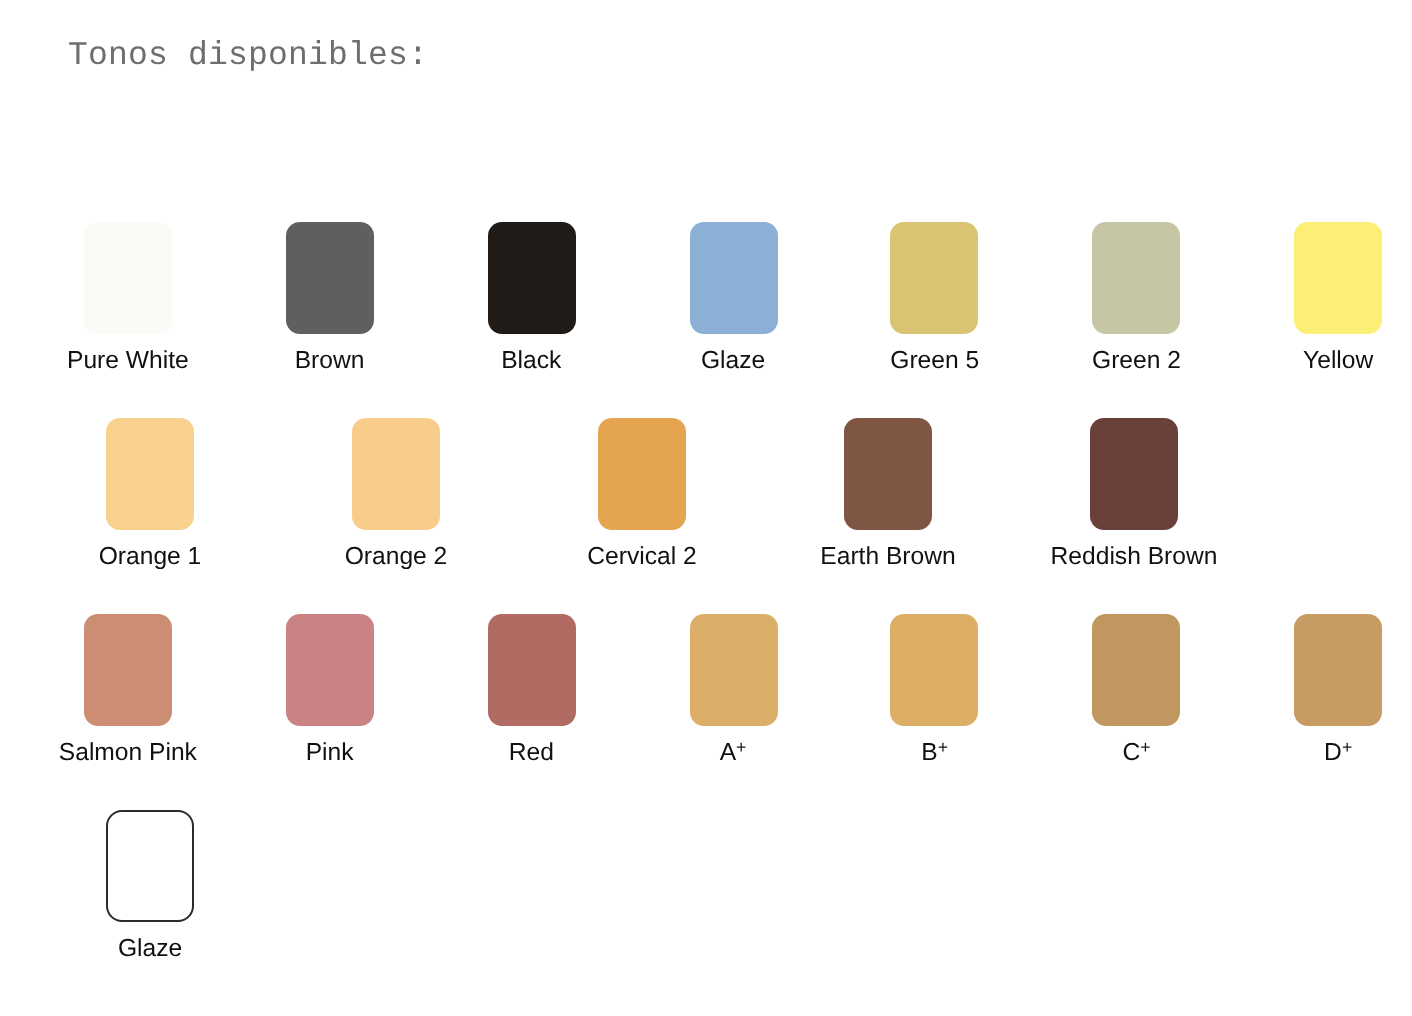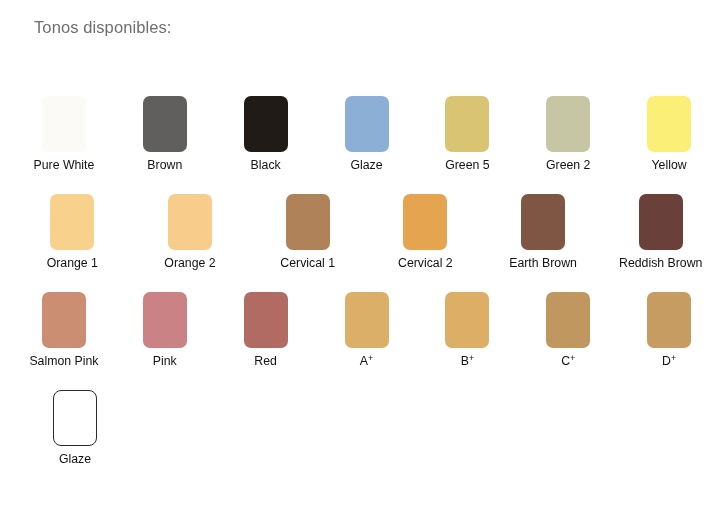--- a/index.html
+++ b/index.html
@@ -16,26 +16,27 @@
   }
 
   .page-heading {
     position: absolute;
     left: 34px;
     top: 18px;
     font-size: 16.5px;
     color: #6e6e6e;
     letter-spacing: 0.1px;
     white-space: nowrap;
+    font-family: Liberation Mono, monospace;
   }
 
   .swatch-grid {
     position: absolute;
     left: 0;
-    top: 96px;
+    top: 111px;
     width: 612px;
   }
 
   .swatch-row {
     display: flex;
     width: 706px;
     height: 98px;
   }
 
   .swatch-cell {
@@ -112,24 +113,20 @@
     <div class="swatch-row">
       <div class="swatch-cell">
         <div class="swatch-chip" style="background: rgb(248, 210, 141);"></div>
         <div class="swatch-label">Orange 1</div>
       </div>
       <div class="swatch-cell">
         <div class="swatch-chip" style="background: rgb(248, 204, 138);"></div>
         <div class="swatch-label">Orange 2</div>
       </div>
       <div class="swatch-cell">
-        <div class="swatch-chip" style="background: rgb(176, 130, 90);"></div>
-        <div class="swatch-label">Cervical 1</div>
-      </div>
-      <div class="swatch-cell">
         <div class="swatch-chip" style="background: rgb(229, 164, 79);"></div>
         <div class="swatch-label">Cervical 2</div>
       </div>
       <div class="swatch-cell">
         <div class="swatch-chip" style="background: rgb(127, 85, 68);"></div>
         <div class="swatch-label">Earth Brown</div>
       </div>
       <div class="swatch-cell">
         <div class="swatch-chip" style="background: rgb(105, 64, 58);"></div>
         <div class="swatch-label">Reddish Brown</div>

